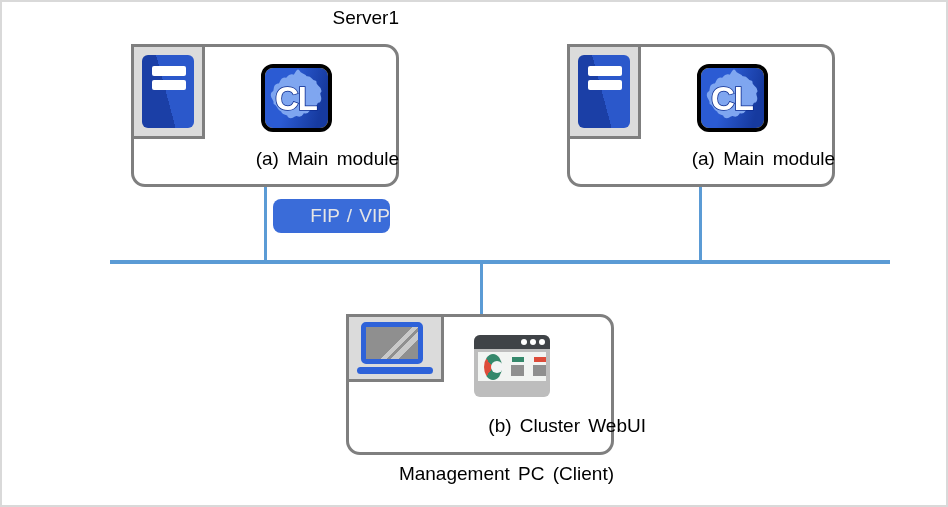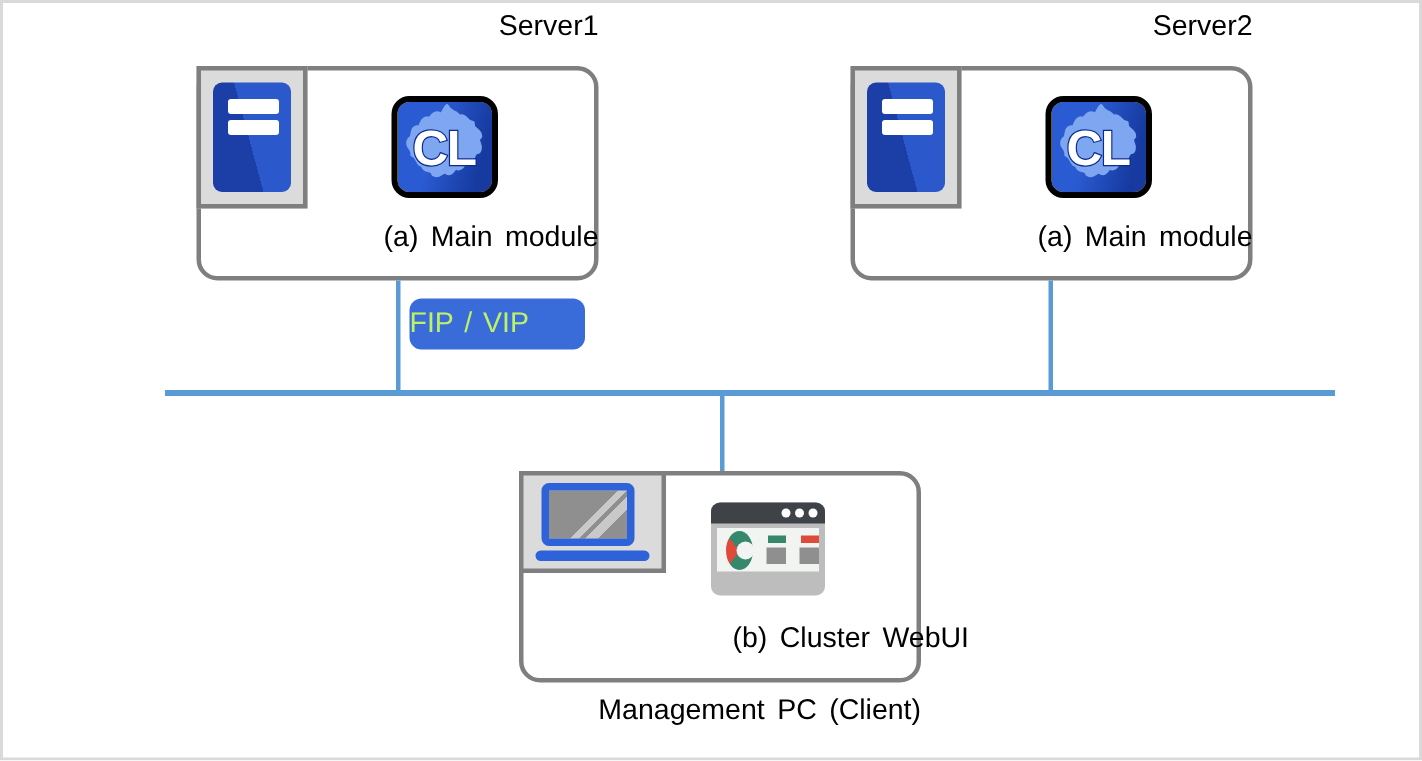--- a/index.html
+++ b/index.html
@@ -18,21 +18,21 @@
   .server-bar{position:absolute;left:10px;width:34px;height:10px;background:#fff;border-radius:2px;}
   .server-bar.b1{top:11px;} .server-bar.b2{top:25px;}
   
   .cl-icon{position:absolute;box-sizing:border-box;width:71px;height:68px;border:4px solid #000;
     border-radius:12px;overflow:hidden;background:#eab308;}
   .cl-icon svg{display:block;width:100%;height:100%;}
   
   .net{position:absolute;background:#5B9BD5;}
   
   .badge{position:absolute;left:271px;top:197px;width:117px;height:34px;border-radius:8px;
-    background:#3A6CD9;color:#bef264;font-size:19px;line-height:34px;text-align:left;word-spacing:2px;}
+    background:#3A6CD9;color:#e5e5e5;font-size:19px;line-height:34px;text-align:right;word-spacing:2px;}
   
   .laptop-screen{position:absolute;left:12px;top:5px;width:62px;height:42px;box-sizing:border-box;
     border:5px solid #2E62D9;border-radius:5px;
     background:linear-gradient(135deg,#8F8F8F 55%,#C9C9C9 55%,#C9C9C9 62%,#8F8F8F 62%,#8F8F8F 67%,#C9C9C9 67%,#C9C9C9 77%,#8F8F8F 77%);}
   .laptop-base{position:absolute;left:8px;top:50px;width:76px;height:7px;background:#2E62D9;border-radius:4px;}
   
   .webui{position:absolute;left:472px;top:333px;width:76px;height:62px;border-radius:6px;background:#BDBDBD;}
   .webui-titlebar{position:absolute;left:0;top:0;right:0;height:14px;background:#3F4347;
     border-radius:6px 6px 0 0;display:flex;justify-content:flex-end;align-items:center;gap:3px;padding-right:5px;box-sizing:border-box;}
   .webui-dot{width:6px;height:6px;border-radius:50%;background:#fff;}
@@ -71,21 +71,20 @@
         </linearGradient>
       </defs>
       <rect width="63" height="60" fill="url(#clbg1)"></rect>
       <path fill="#7FA6F0" stroke="#7FA6F0" stroke-width="3" stroke-linejoin="round" d="M33 3 C35 8 39 6 41 10 C46 8 45 14 50 14 C49 19 55 18 55 23 C51 26 57 29 54 33 C49 33 52 39 47 40 C44 38 44 45 40 44 C37 42 37 49 33 47 C30 44 28 51 24 48 C24 44 18 47 17 42 C13 42 14 36 10 35 C11 31 5 29 8 25 C12 24 8 18 13 17 C17 18 15 11 20 11 C23 13 23 6 28 8 C30 10 31 5 33 3 Z"></path>
       <text x="31" y="42" text-anchor="middle" font-size="33" font-weight="bold" fill="#ffffff" stroke="#0C2B8E" stroke-width="1.6" paint-order="stroke" style="font-family:'Liberation Sans',sans-serif;letter-spacing:-1px;">CL</text>
     </svg>
   </div>
 
   <div class="lbl" style="left:129px;top:146px;width:268px;">(a) Main module</div>
 
-  <div class="lbl" style="left:565px;top:5px;width:268px;">Server2</div>
 
   <div class="gbox" style="left:565px;top:42px;width:268px;height:143px;"></div>
 
   <div class="frame" style="left:565px;top:42px;width:74px;height:95px;">
     <div class="server-body">
       <div class="server-bar b1"></div>
       <div class="server-bar b2"></div>
     </div>
   </div>
 

